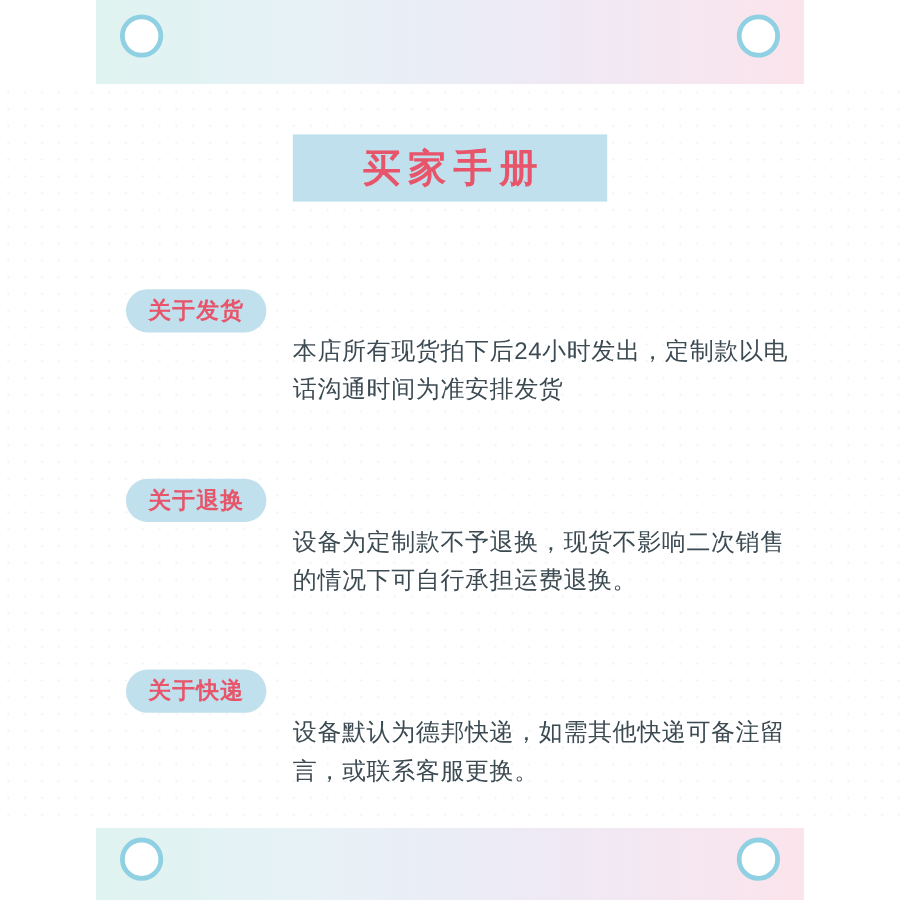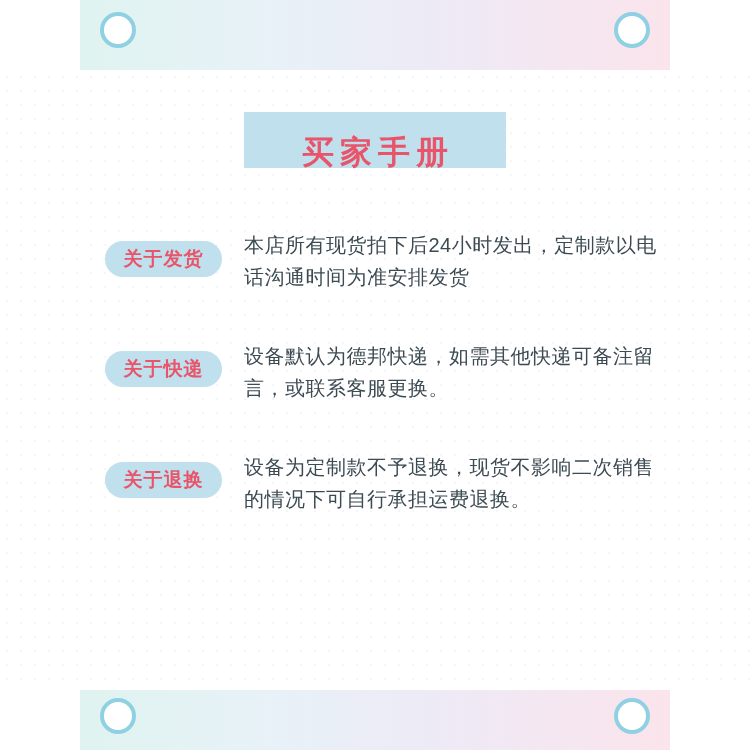--- a/index.html
+++ b/index.html
@@ -61,21 +61,21 @@
 
   
   .title-plate {
     position: absolute;
     left: 244px;
     top: 112px;
     width: 262px;
     height: 56px;
     background: #bfe0ec;
     display: flex;
-    align-items: flex-end;
+    align-items: center;
     justify-content: center;
   }
   .title-text {
     font-size: 32px;
     font-weight: bold;
     letter-spacing: 6px;
     color: #e8546a;
     text-indent: 6px;
     line-height: 1;
   }
@@ -111,20 +111,21 @@
   }
   .desc {
     flex: 1 1 auto;
     margin-left: 22px;
     margin-right: 90px;
     color: #3c4a52;
     font-size: 20px;
     line-height: 32px;
     letter-spacing: 0.5px;
     padding-top: 1px;
+    margin-top: 48px;
   }
   .section.offset-1 .tag { margin-top: 13px; }
   .section.offset-2 .tag { margin-top: 12px; }
   .section.offset-3 .tag { margin-top: 12px; }
   .section.offset-4 .tag { margin-top: 26px; }
   .section.offset-4 .desc { padding-top: 14px; }
 </style>
 </head>
 <body>
 
@@ -141,28 +142,28 @@
     <div class="title-text">买家手册</div>
   </div>
 
   <div class="sections">
 
     <div class="section offset-1">
       <div class="tag">关于发货</div>
       <div class="desc">本店所有现货拍下后24小时发出，定制款以电话沟通时间为准安排发货</div>
     </div>
 
+    <div class="section offset-3">
+      <div class="tag">关于退换</div>
+      <div class="desc">设备为定制款不予退换，现货不影响二次销售的情况下可自行承担运费退换。</div>
+    </div>
+
     <div class="section offset-2">
       <div class="tag">关于快递</div>
       <div class="desc">设备默认为德邦快递，如需其他快递可备注留言，或联系客服更换。</div>
-    </div>
-
-    <div class="section offset-3">
-      <div class="tag">关于退换</div>
-      <div class="desc">设备为定制款不予退换，现货不影响二次销售的情况下可自行承担运费退换。</div>
     </div>
 
 
   </div>
 
   <div class="banner bottom">
     <div class="hole left"></div>
     <div class="hole right"></div>
   </div>
 

